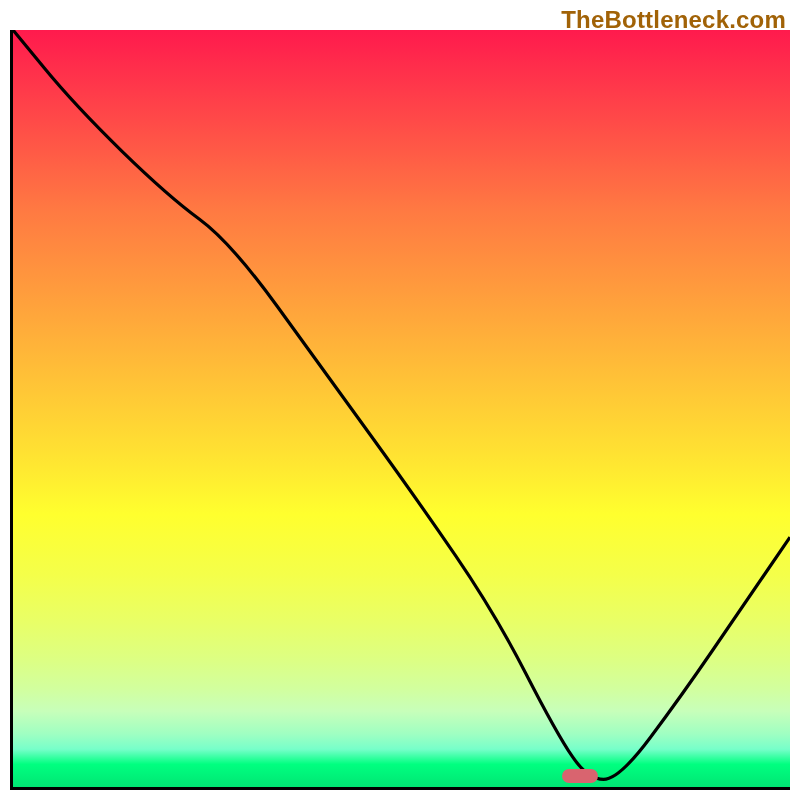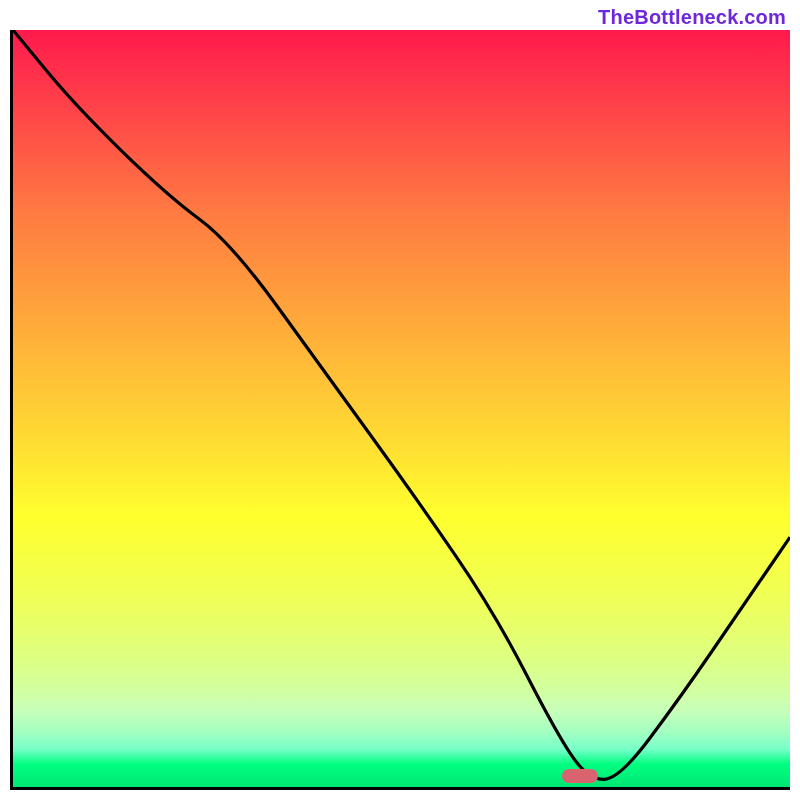--- a/index.html
+++ b/index.html
@@ -60,23 +60,23 @@
     position: absolute;
     width: 36px;
     height: 14px;
     border-radius: 7px;
     transform: translate(-50%, -50%);
   }
   .watermark {
     position: absolute;
     top: 6px;
     right: 14px;
-    font-size: 20px;
+    font-size: 24px;
     font-weight: 600;
-    color: #6d28d9;
+    color: #a16207;
     letter-spacing: 0.2px;
   }
 </style>
 </head>
 <body>
 
 <div class="watermark">TheBottleneck.com</div>
 
 <div class="chart-frame">
 

